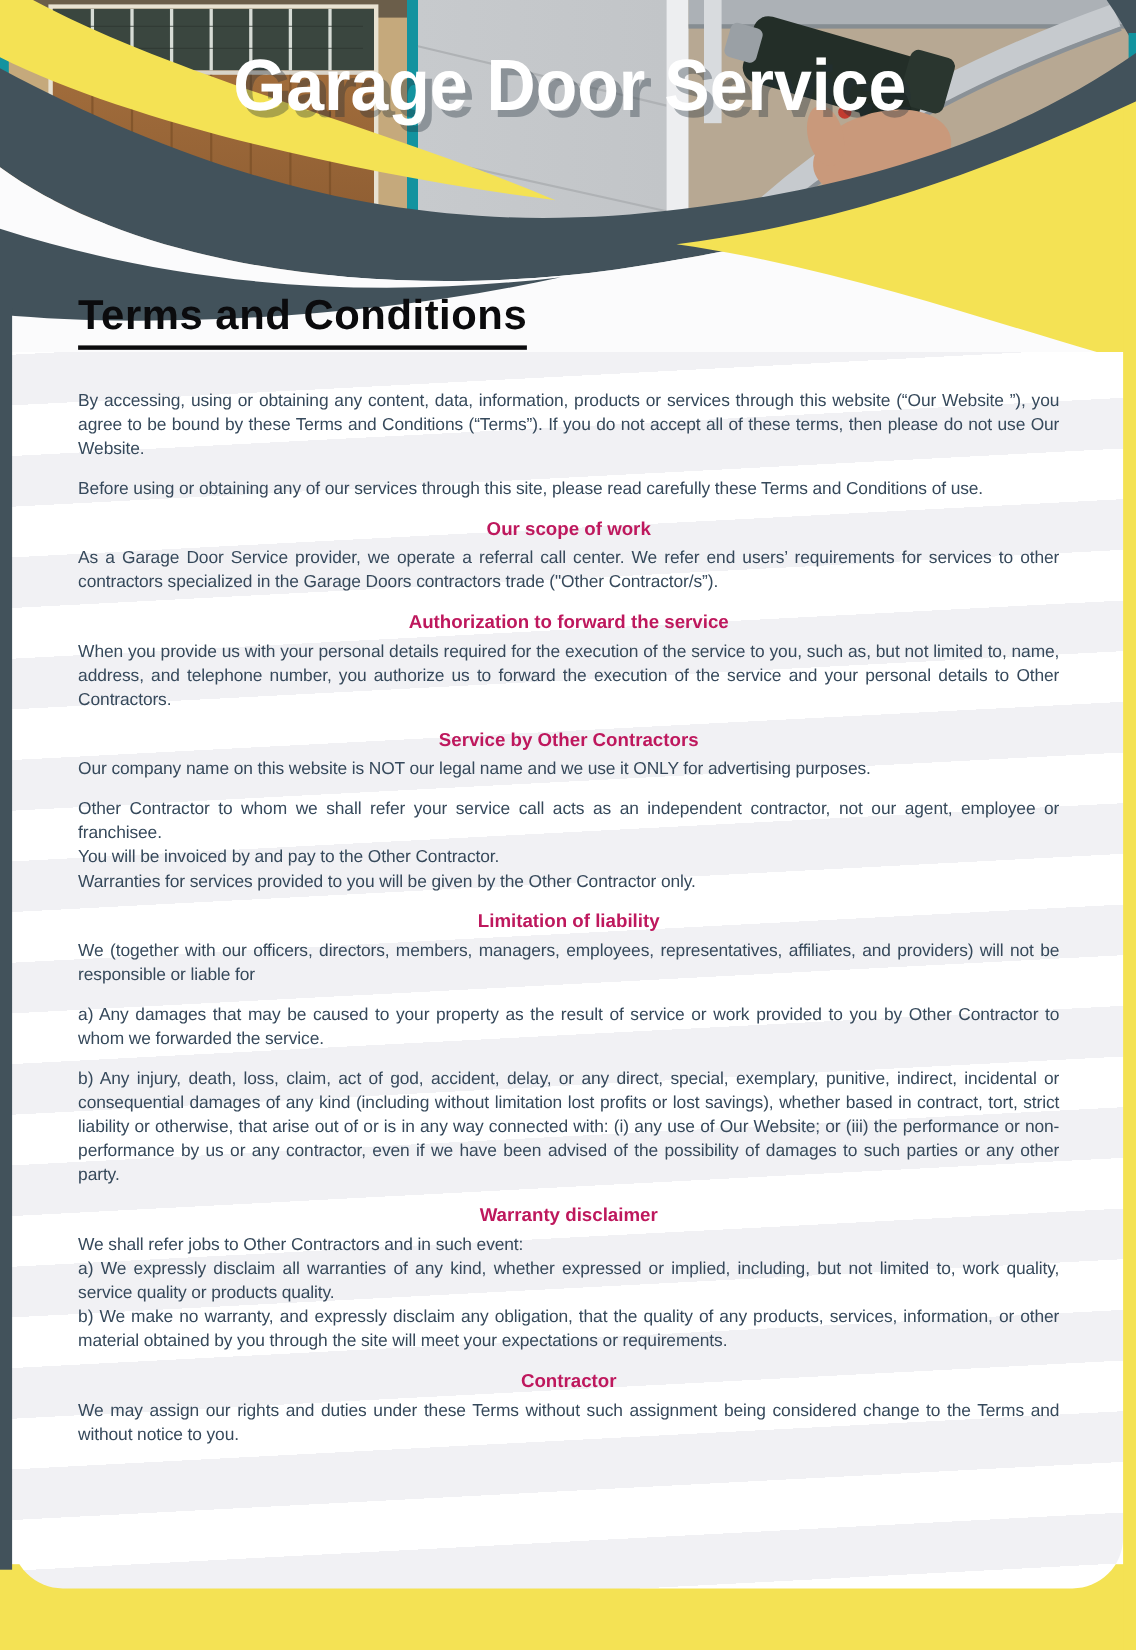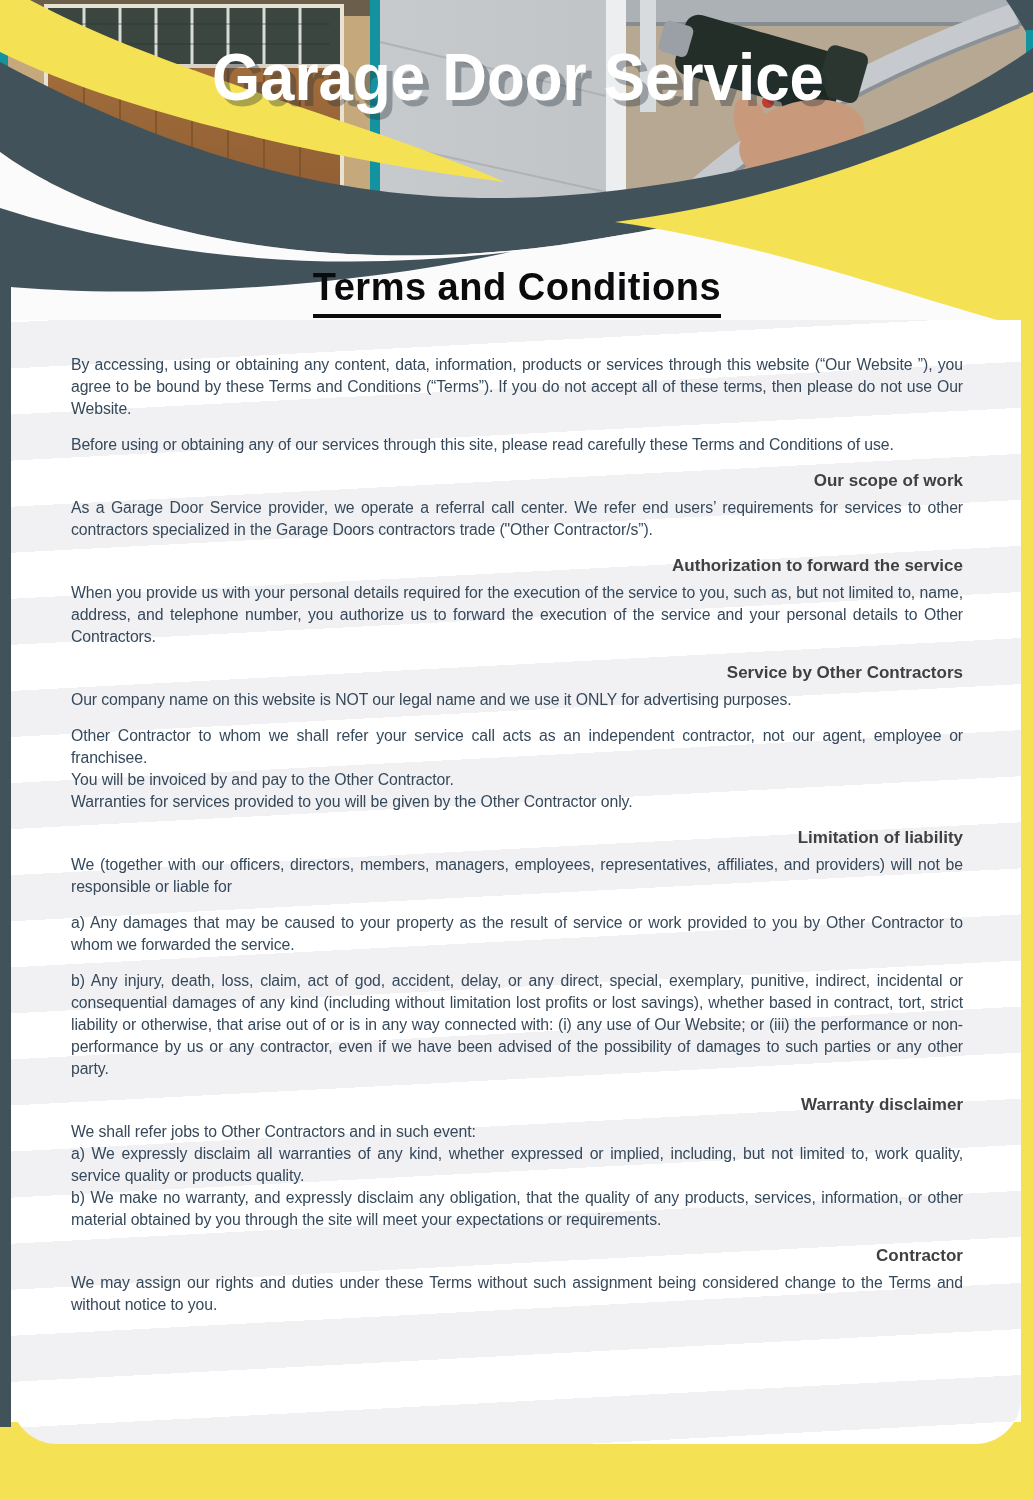--- a/index.html
+++ b/index.html
@@ -16,32 +16,32 @@
     position:absolute;left:11px;right:12px;top:0;bottom:56px;
     background:repeating-linear-gradient(177deg,#ffffff 0px,#ffffff 46px,#f1f1f4 46px,#f1f1f4 92px);
     border-bottom-left-radius:46px;border-bottom-right-radius:46px;
   }
   .left-strip{position:absolute;left:0;top:280px;width:11px;height:1147px;background:#42525B;}
   .right-strip{position:absolute;right:0;top:100px;width:12px;height:1400px;background:#F4E254;}
   .header-art{position:absolute;left:0;top:0;width:1033px;height:320px;}
   .content{
     position:absolute;left:71px;top:266px;width:892px;color:#36495B;
   }
-  .doc-title-wrap{text-align:center;margin:0 0 36px 0;}
+  .doc-title-wrap{text-align:left;margin:0 0 36px 0;}
   .doc-title{
     display:inline-block;font-size:38px;font-weight:700;color:#0B0B0D;
     letter-spacing:.5px;padding-bottom:5px;border-bottom:4px solid #0B0B0D;
   }
   .content p{
     margin:0 0 14px 0;font-size:15.8px;line-height:22px;
     text-align:justify;white-space:pre-line;letter-spacing:-0.1px;
   }
   .content h2{
     margin:11px 0 5px 0;font-size:17px;line-height:22px;
-    font-weight:700;color:#404040;text-align:right;
+    font-weight:700;color:#be185d;text-align:center;
   }
 </style>
 </head>
 <body>
 
 <div class="page">
 
   <div class="bottom-bg"></div>
   <div class="sunburst"></div>
 

